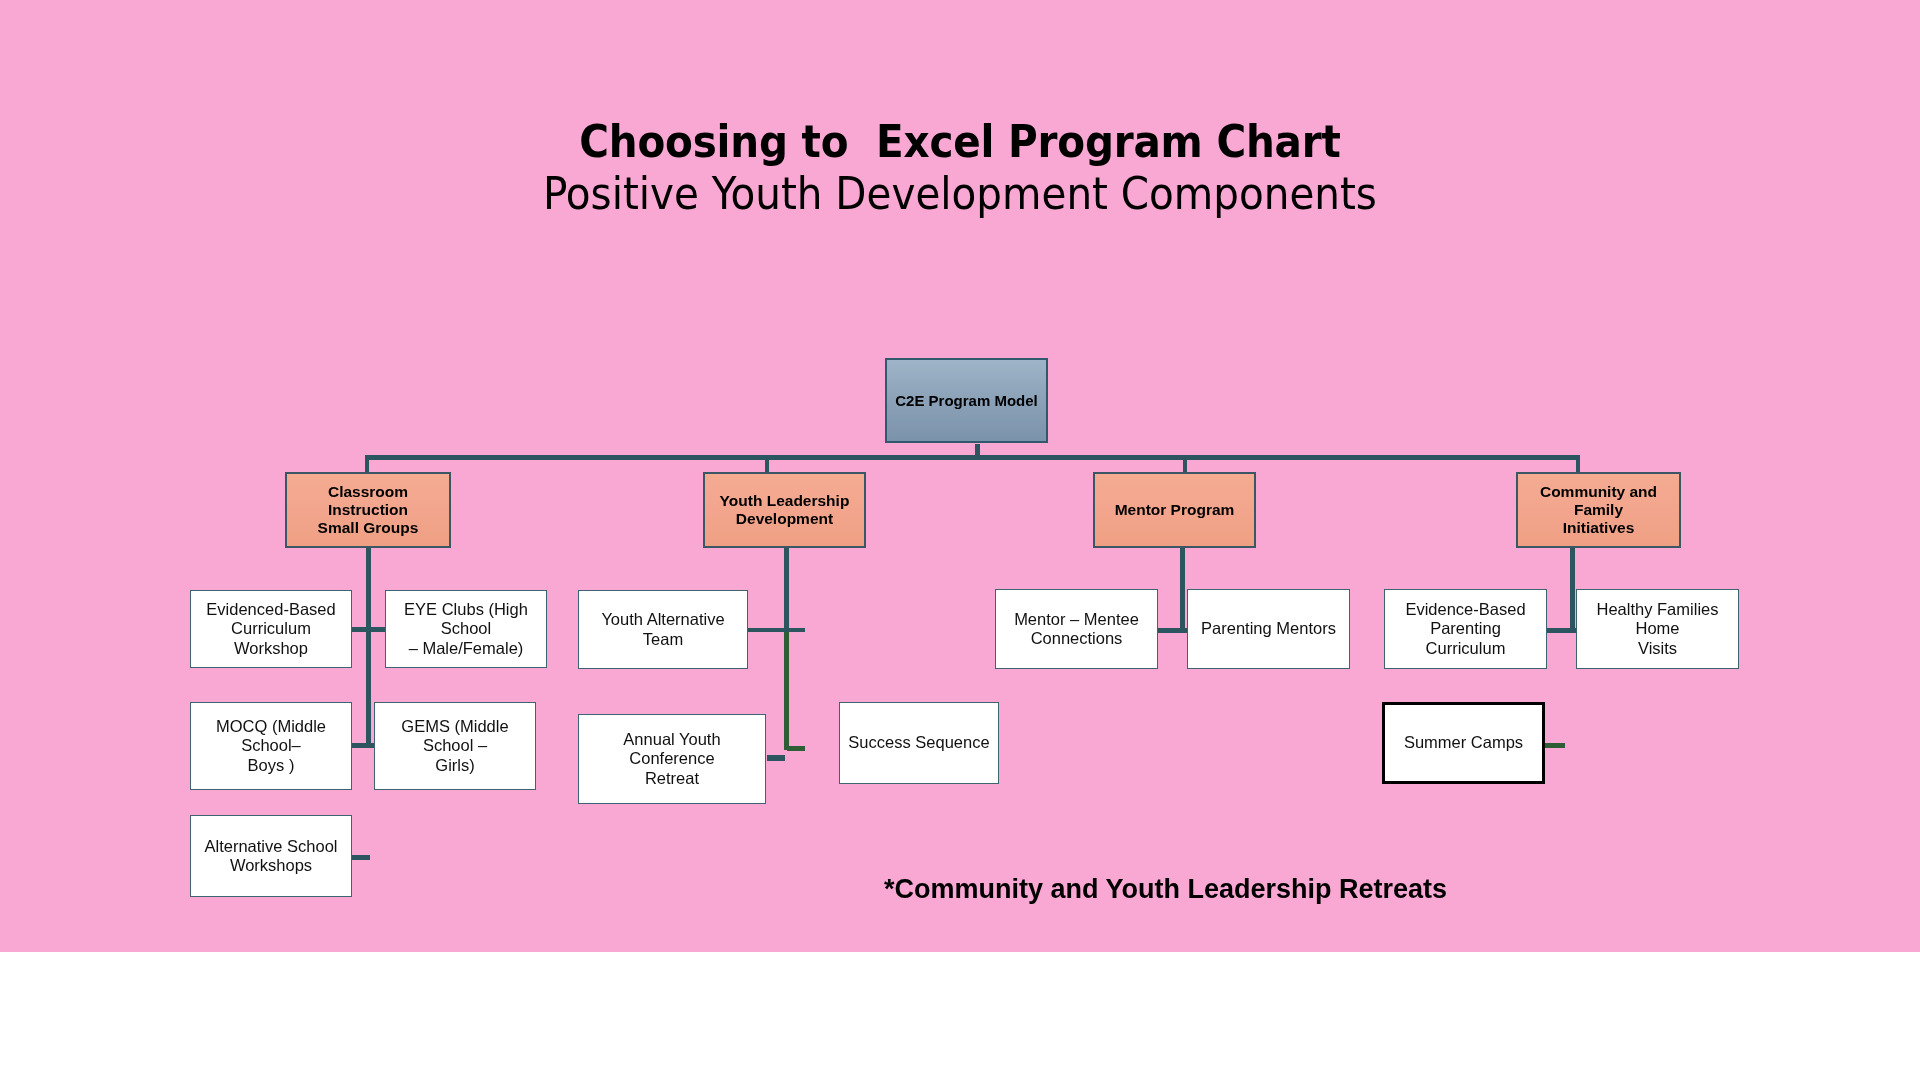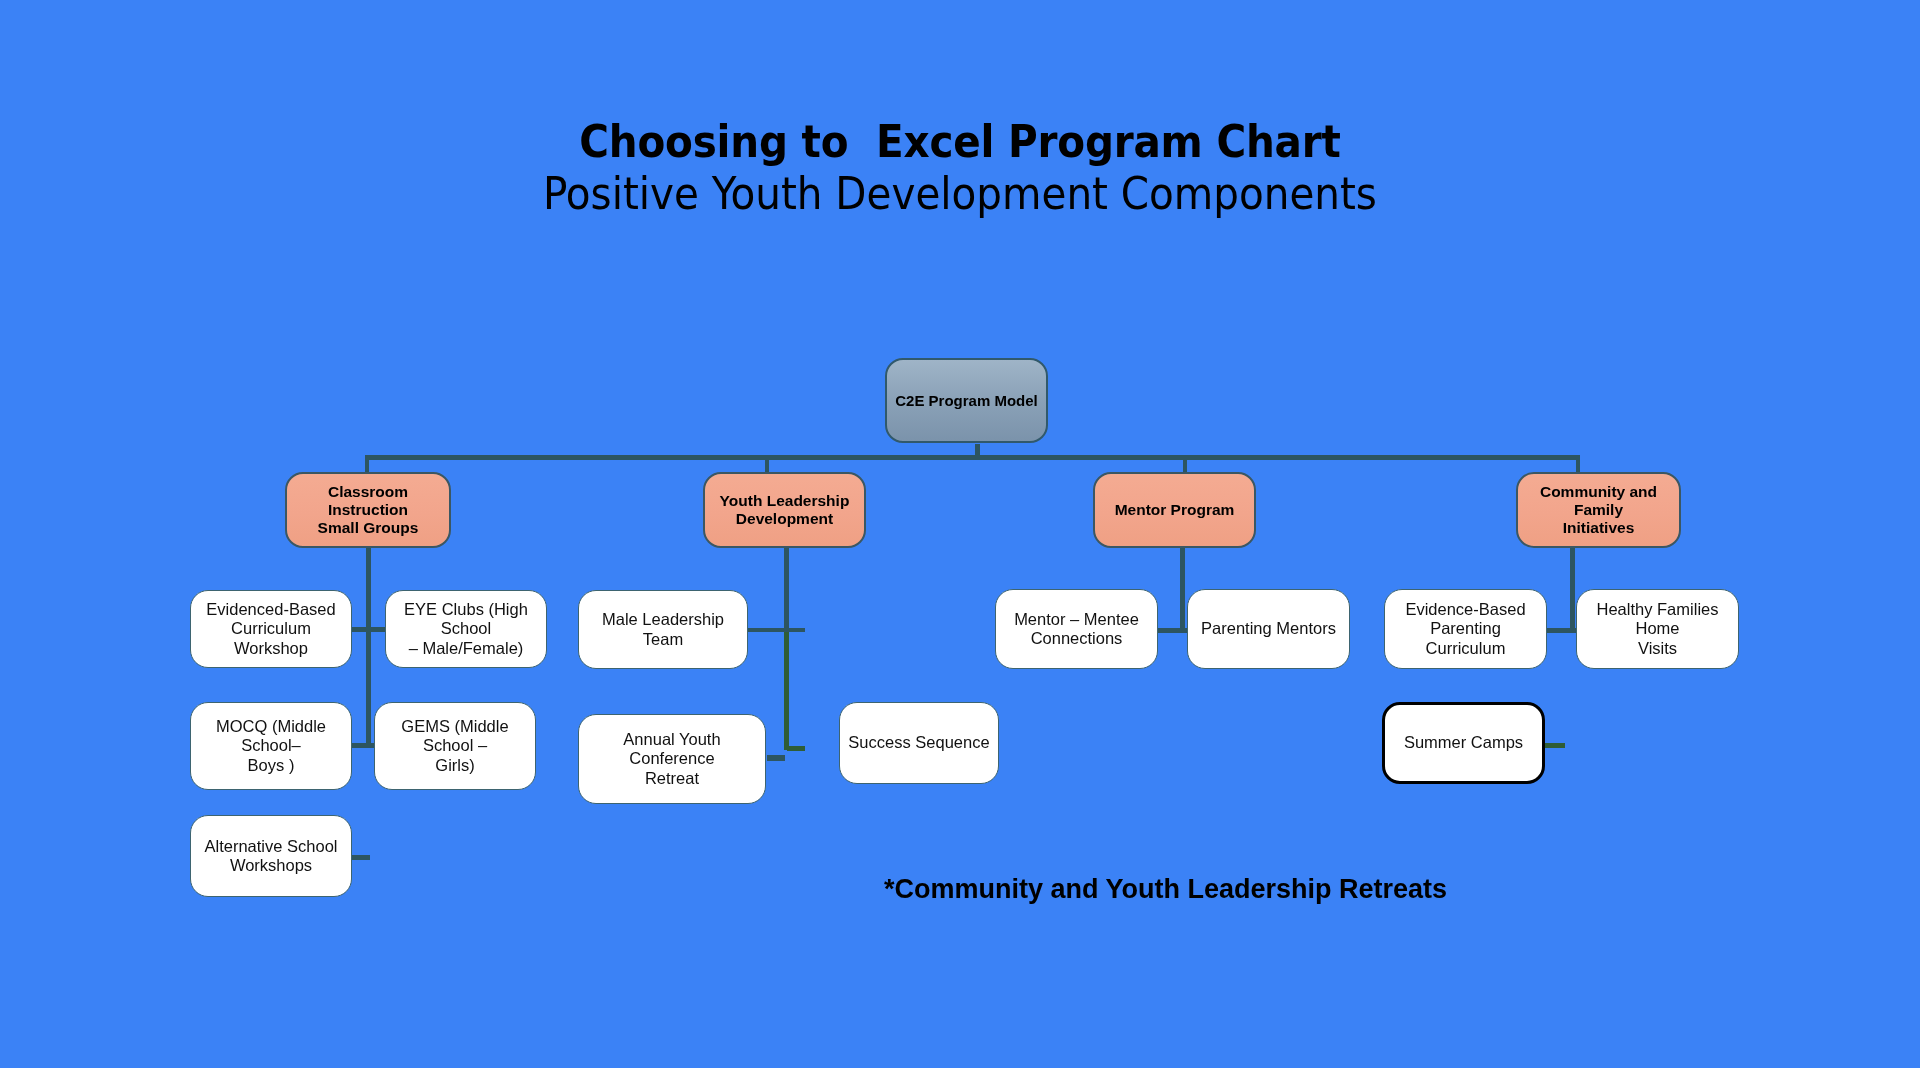--- a/index.html
+++ b/index.html
@@ -10,22 +10,22 @@
   body {
     width: 1920px;
     height: 1080px;
     font-family: "Liberation Sans", sans-serif;
     color: #000000;
     overflow: hidden;
   }
   #canvas {
     position: relative;
     width: 1920px;
-    height: 1068px;
-    background: #3b82f6;
+    height: 952px;
+    background: #f9a8d4;
     text-decoration: underline;
   }
 
   
   .title-block {
     position: absolute;
     left: 0;
     top: 118px;
     width: 1920px;
     text-align: center;
@@ -72,21 +72,20 @@
 
   
   .node {
     position: absolute;
     box-sizing: border-box;
     display: flex;
     align-items: center;
     justify-content: center;
     text-align: center;
     line-height: 1.16;
-    border-radius: 18px;
   }
 
   .node.root {
     border: 2px solid #31596b;
     background: linear-gradient(180deg, #9fb4c7 0%, #8ba2b8 48%, #7b93ab 100%);
     font-weight: bold;
     font-size: 15px;
     color: #000;
   }
 
@@ -195,21 +194,21 @@
 
   <div class="conn" style="left:748px; top:628px; width:38px; height:4px;"></div>
 
   <div class="conn" style="left:787px; top:628px; width:18px; height:4px;"></div>
 
   <div class="conn-green" style="left:787px; top:746px; width:18px; height:5px;"></div>
 
   <div class="conn" style="left:767px; top:755px; width:18px; height:6px;"></div>
 
   <div class="node leaf" style="left:578px; top:590px; width:170px; height:79px;">
-    <span class="label">Male Leadership Team</span>
+    <span class="label">Youth Alternative Team</span>
   </div>
   <div class="node leaf" style="left:578px; top:714px; width:188px; height:90px;">
     <span class="label">Annual Youth Conference
 Retreat</span>
   </div>
   <div class="node leaf" style="left:803px; top:702px; width:160px; height:82px;margin-left:36px;">
     <span class="label">Success Sequence</span>
   </div>
 
   <div class="conn" style="left:1180px; top:548px; width:5px; height:85px;"></div>

